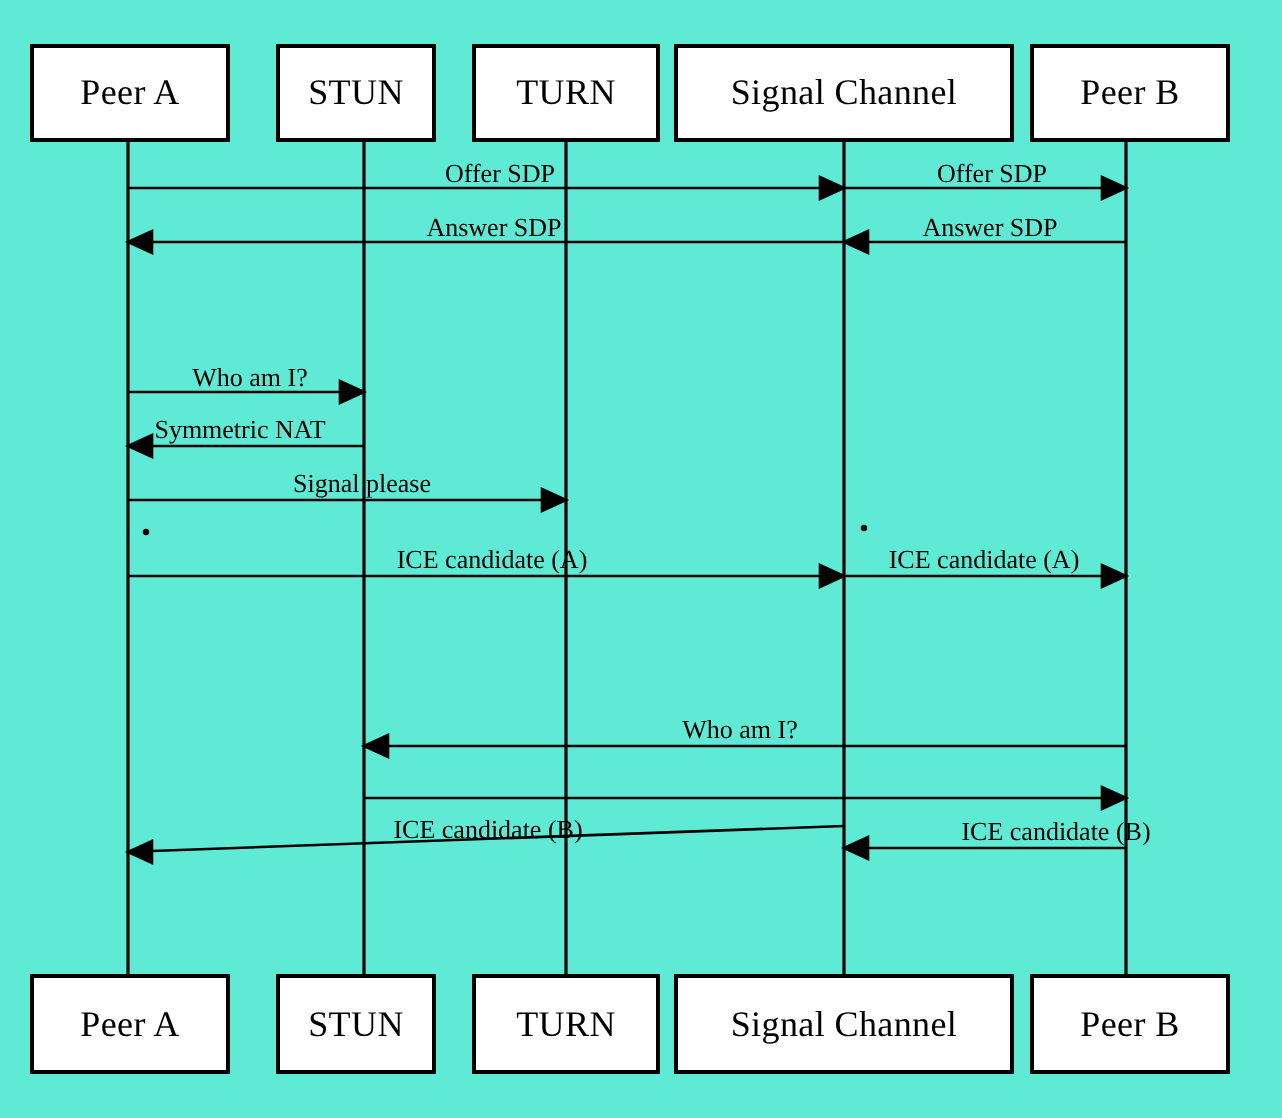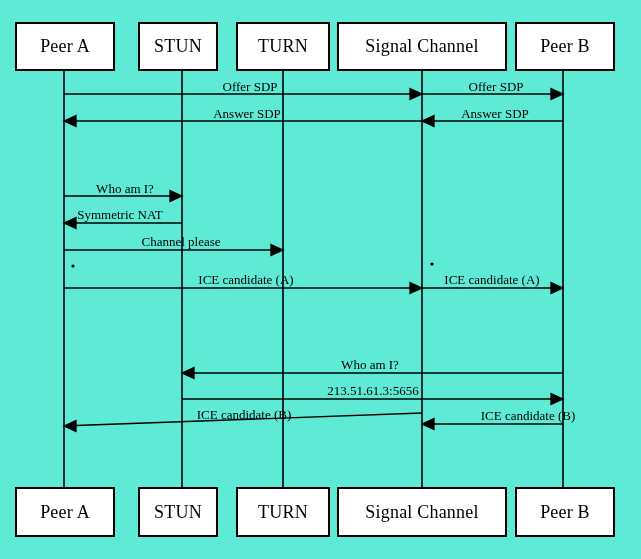--- a/index.html
+++ b/index.html
@@ -126,21 +126,20 @@
   <div class="actor-box" style="left:515px; top:487px; width:100px; height:50px;">
       <span>Peer B</span>
     </div>
 
   <div class="msg-label" style="left:250px; top:79px;">Offer SDP</div>
   <div class="msg-label" style="left:496px; top:79px;">Offer SDP</div>
   <div class="msg-label" style="left:495px; top:106px;">Answer SDP</div>
   <div class="msg-label" style="left:247px; top:106px;">Answer SDP</div>
   <div class="msg-label" style="left:125px; top:181px;">Who am I?</div>
   <div class="msg-label" style="left:120px; top:207px;">Symmetric NAT</div>
-  <div class="msg-label" style="left:181px; top:234px;">Channel please</div>
+  <div class="msg-label" style="left:181px; top:234px;">Signal please</div>
   <div class="msg-label" style="left:246px; top:272px;">ICE candidate (A)</div>
   <div class="msg-label" style="left:492px; top:272px;">ICE candidate (A)</div>
   <div class="msg-label" style="left:370px; top:357px;">Who am I?</div>
-  <div class="msg-label" style="left:373px; top:383px;">213.51.61.3:5656</div>
   <div class="msg-label" style="left:528px; top:408px;">ICE candidate (B)</div>
   <div class="msg-label" style="left:244px; top:407px;">ICE candidate (B)</div>
 
 </div>
 
 </body></html>

